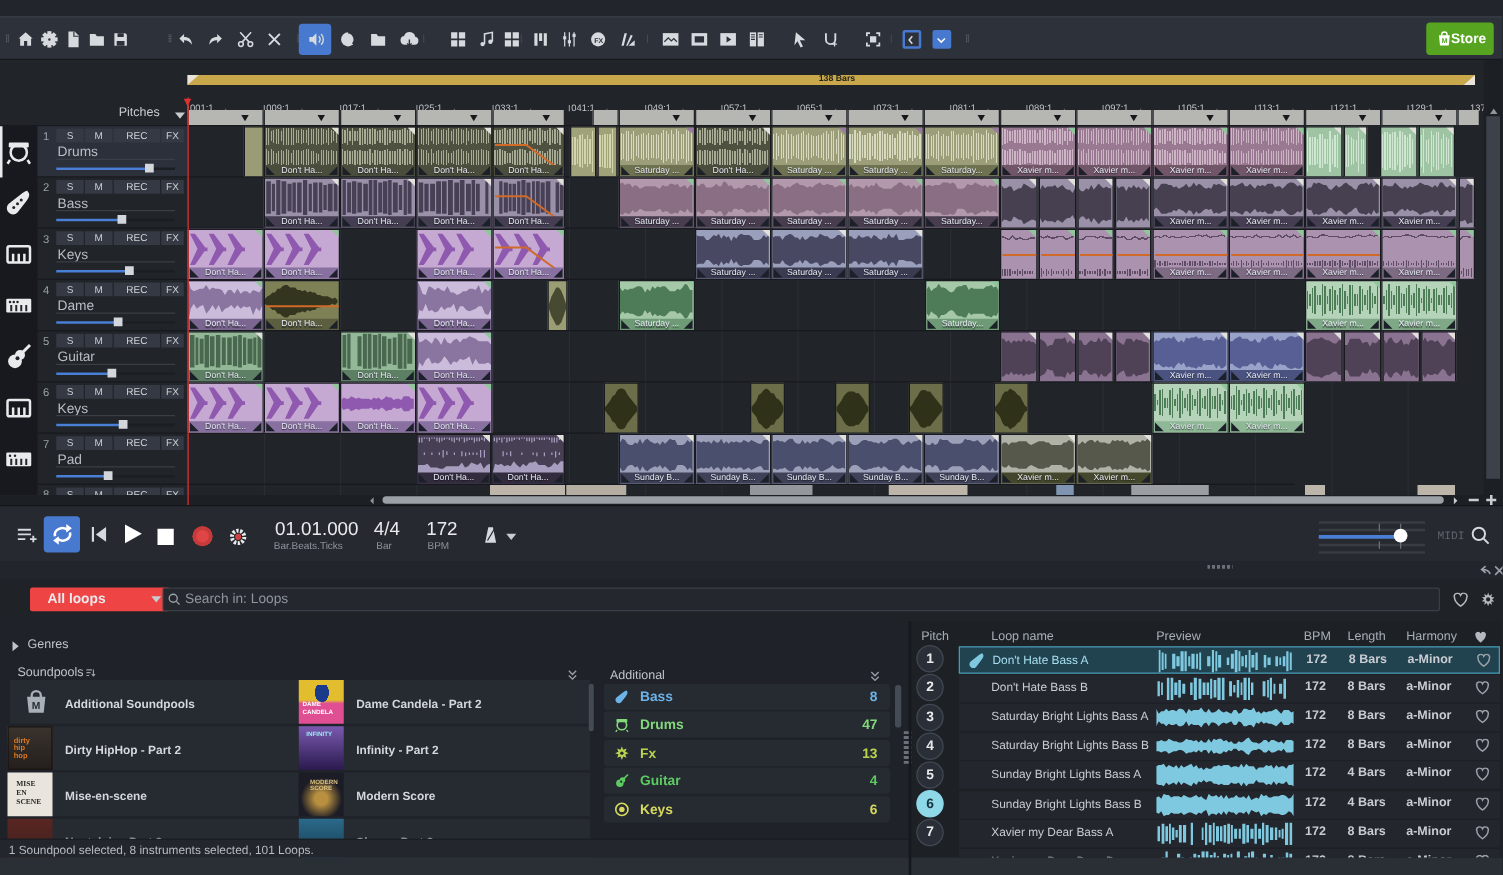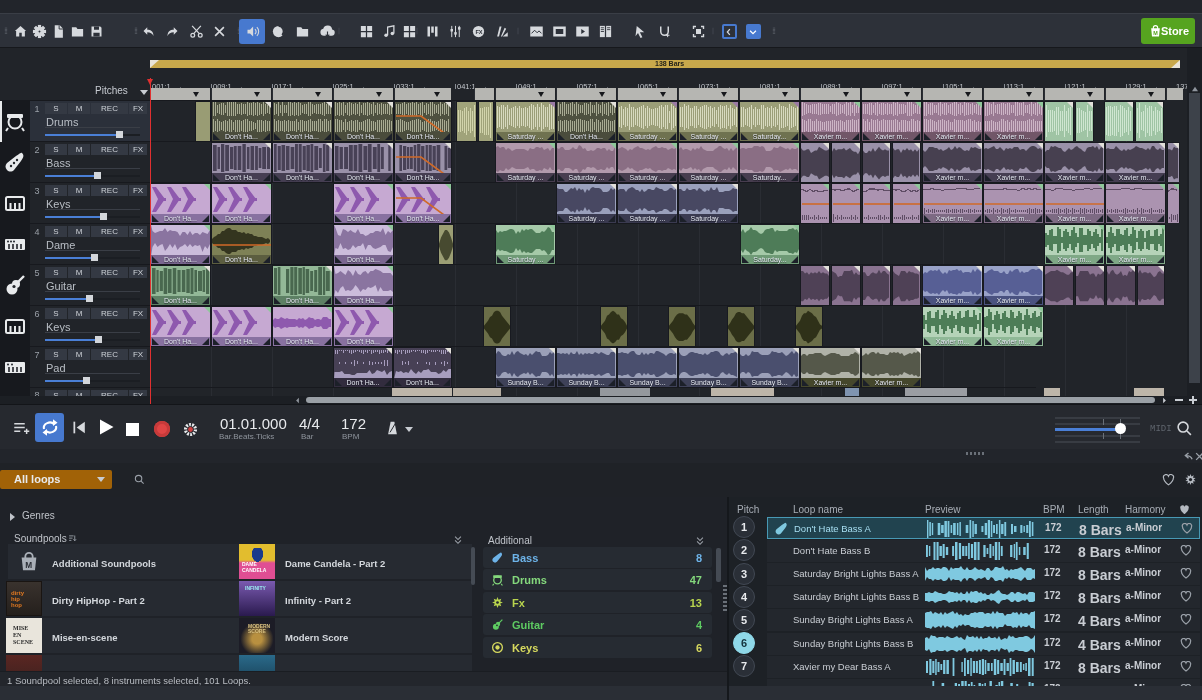--- a/index.html
+++ b/index.html
@@ -39,21 +39,21 @@
 #vsb{position:absolute;left:1187px;top:48px;width:15px;height:348px;background:#1c1f24}
 #vsb .th{position:absolute;left:2px;top:45px;width:11px;height:290px;background:#3d424a}
 #hsbrow{position:absolute;left:0px;top:396px;width:1202px;height:8px;background:#1c1f24}
 #hsbrow .bar{position:absolute;left:306px;top:1px;width:849px;height:6px;background:#9aa0a6;border-radius:3px}
 #transport{position:absolute;left:0;top:404px;width:1202px;height:45px;background:#26292f;border-top:1px solid #131519}
 .tpt-big{position:absolute;top:415px;font-size:15px;color:#e8eaed}
 .tpt-sm{position:absolute;top:432px;font-size:8px;color:#8f959d}
 #loopsbar{position:absolute;left:0;top:449px;width:1202px;height:14px;background:#2b2f36;border-top:1px solid #1a1d22}
 #loopsbar span{position:absolute;left:7px;top:1px;font-size:10px;color:#b4b9c0}
 #searchrow{position:absolute;left:0;top:463px;width:1202px;height:34px;background:#1f2227}
-#alldd{position:absolute;left:0;top:470px;width:112px;height:19px;background:#a16207;border-radius:2px}
+#alldd{position:absolute;left:24px;top:470px;width:112px;height:19px;background:#ef4444;border-radius:2px}
 #alldd span{position:absolute;left:14px;top:3px;font-size:11px;font-weight:bold;color:#e8eaed}
 #alldd i{position:absolute;right:7px;top:7px;border-left:4px solid transparent;border-right:4px solid transparent;border-top:5px solid #c8ccd2}
 #searchbox{position:absolute;left:130px;top:470px;width:1022px;height:19px;background:#24282e;border:1px solid #3a3f46;border-radius:2px}
 #searchbox span{position:absolute;left:17px;top:2px;font-size:11px;color:#8f959d}
 #leftpanel{position:absolute;left:0;top:497px;width:727px;height:174px;background:#1f2228}
 #genres{position:absolute;left:22px;top:510px;font-size:10px;color:#c0c4ca}
 #gtri{position:absolute;left:10px;top:513px;border-top:4px solid transparent;border-bottom:4px solid transparent;border-left:5px solid #c0c4ca}
 #sphead{position:absolute;left:14px;top:533px;font-size:10px;color:#c0c4ca}
 .sprow{position:absolute;width:231px;height:35px;background:#262a31}
 .spthumb{position:absolute;width:36px;height:35px}
@@ -64,21 +64,21 @@
 #statusbar span{position:absolute;left:7px;top:3px;font-size:9.5px;color:#b8bcc2}
 #bstrip{position:absolute;left:0;top:686px;width:1202px;height:14px;background:#2a2e35}
 #rpanel{position:absolute;left:727px;top:497px;width:475px;height:189px;background:#1d2126;overflow:hidden}
 .rph{position:absolute;top:7px;font-size:10px;color:#a8aeb6}
 .lrow{position:absolute;left:40px;width:433px;height:21.6px;background:#23272d}
 .lrow.sel{background:#21434f;border:1px solid #4899b4}
 .lnm{position:absolute;left:26px;top:4.5px;white-space:nowrap;font-size:9.5px;font-weight:normal;color:#c9cdd3}
 .lrow.sel .lnm{color:#a8dff2}
 .lwf{position:absolute;left:158px;top:2px}
 .lbpm{position:absolute;left:277px;top:4px;white-space:nowrap;font-size:10px;font-weight:bold;color:#c9cdd3}
-.llen{position:absolute;left:311px;top:4px;white-space:nowrap;font-size:14px;font-weight:bold;color:#c9cdd3}
+.llen{position:absolute;left:311px;top:4px;white-space:nowrap;font-size:10px;font-weight:bold;color:#c9cdd3}
 .lhar{position:absolute;left:358px;top:4px;white-space:nowrap;font-size:10px;font-weight:bold;color:#c9cdd3}
 .lheart{position:absolute;left:413px;top:5px}
 .pc{position:absolute;left:6px;width:22px;height:22px;border-radius:50%;background:#2a2f37;border:1px solid #414853;font-size:11px;font-weight:bold;color:#e8eaed;text-align:center;line-height:20px}
 .pc.on{background:#8fd8e8;color:#15333d;border-color:#8fd8e8}
 </style></head><body>
 <div id="wrap">
 
 <div id="toolbar"></div>
 <svg class="abs" style="left:2px;top:23px" width="8" height="16" viewBox="0 0 24 24" fill="none" stroke="#d6d9dd" stroke-width="2">
       <path d="M10 2v20M14 2v20" stroke="#878d96" stroke-width="1.8" stroke-dasharray="2.2 1.8"></path>
@@ -1221,20 +1221,23 @@
     <div class="abs" style="left:1150px;top:424px;font-size:9px;color:#5f656d;font-family:'Liberation Mono',monospace">MIDI</div>
     <svg class="abs" style="left:1176px;top:420px" width="17" height="17" viewBox="0 0 24 24">
       <circle cx="10" cy="10" r="7" stroke="#d6d9dd" stroke-width="2.2" fill="none"></circle>
       <path d="M15.5 15.5L21 21" stroke="#d6d9dd" stroke-width="2.2"></path>
     </svg>
 <div id="searchrow"></div>
 <div id="alldd">
       <span>All loops</span>
       <i></i>
     </div>
+<div id="searchbox">
+      <span>Search in: Loops</span>
+    </div>
 <div id="leftpanel"></div>
 <div id="gtri"></div>
     <div id="genres">Genres</div>
 <div id="sphead">Soundpools</div>
 <div class="sprow" style="left:8px;top:544px"></div>
     <svg class="abs" style="left:18px;top:551px" width="22" height="22" viewBox="0 0 24 24">
       <path d="M4 7h16l-1.5 14h-13z" fill="#aab0b8"></path>
       <path d="M8 10V6a4 4 0 018 0v4" stroke="#aab0b8" stroke-width="2" fill="none"></path>
       <text x="8" y="18" font-size="9" font-weight="bold" fill="#2a2e35" font-family="Liberation Sans">M</text>
     </svg>

